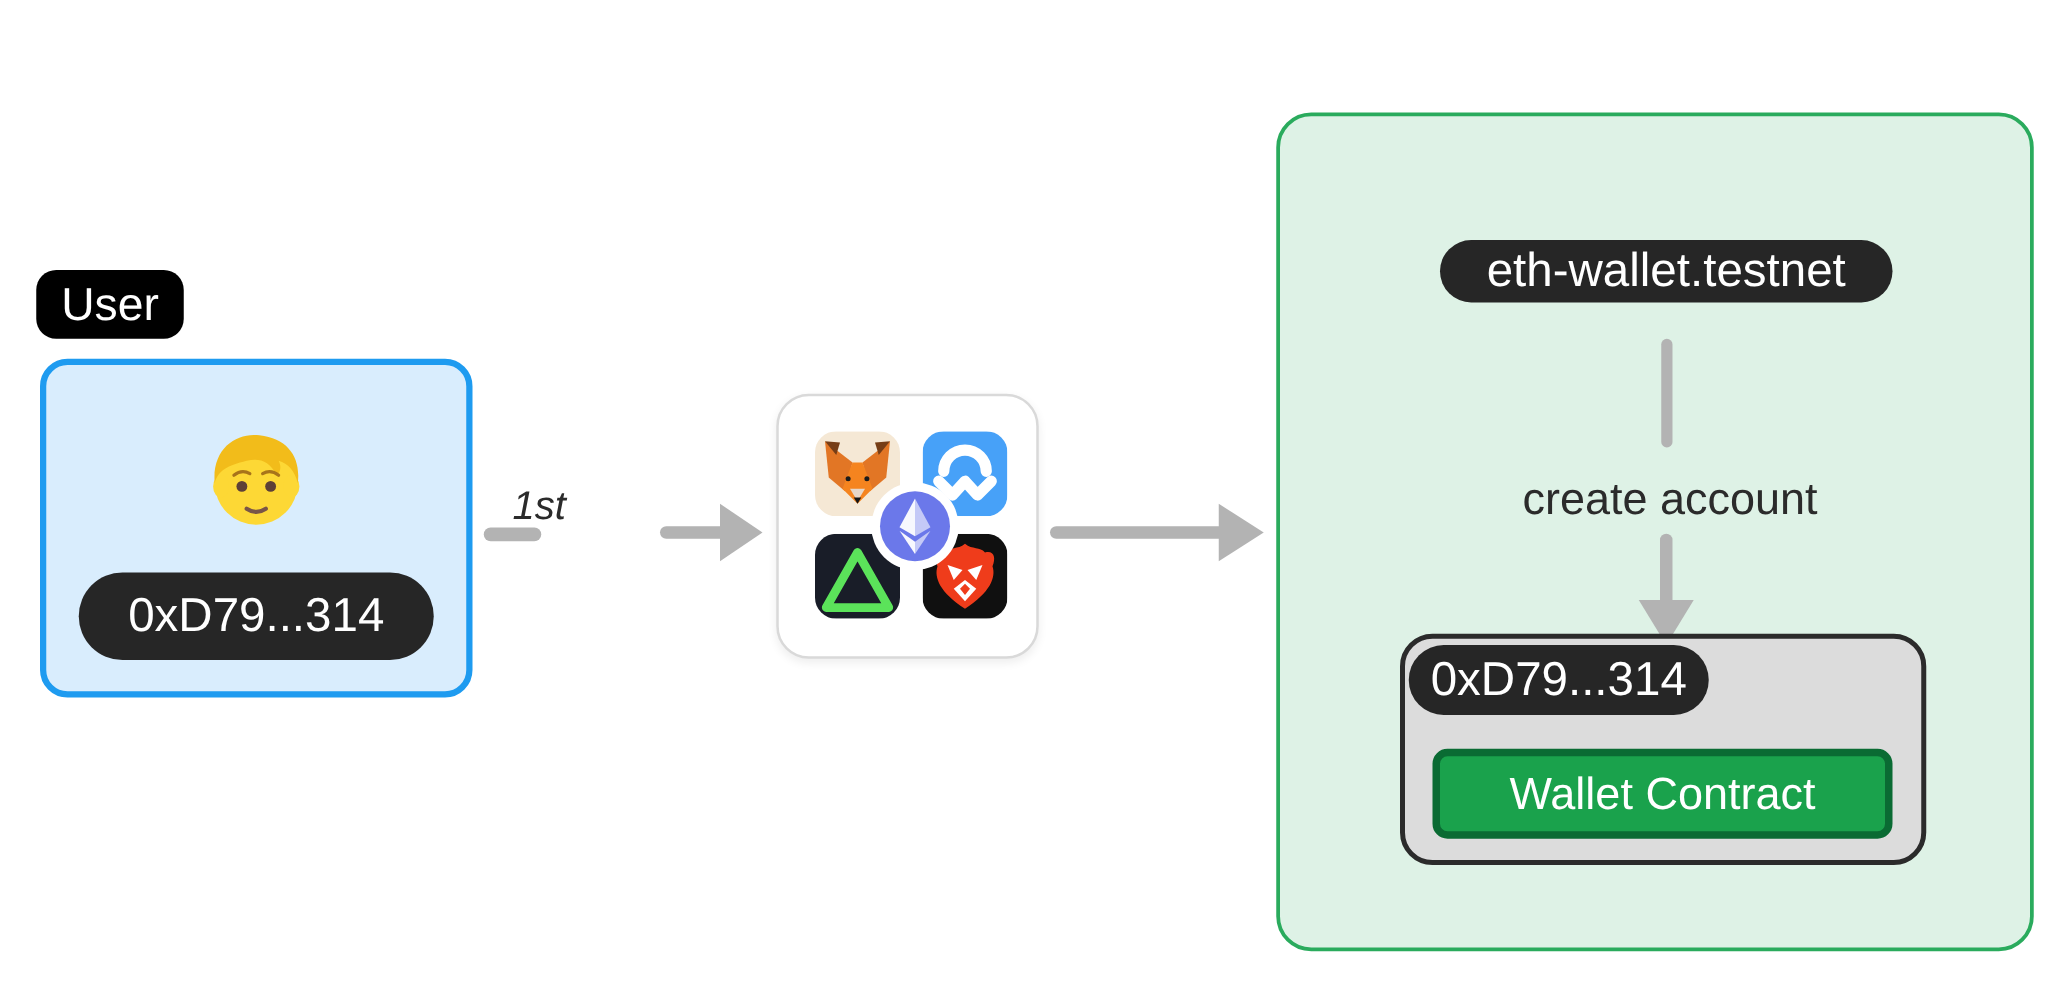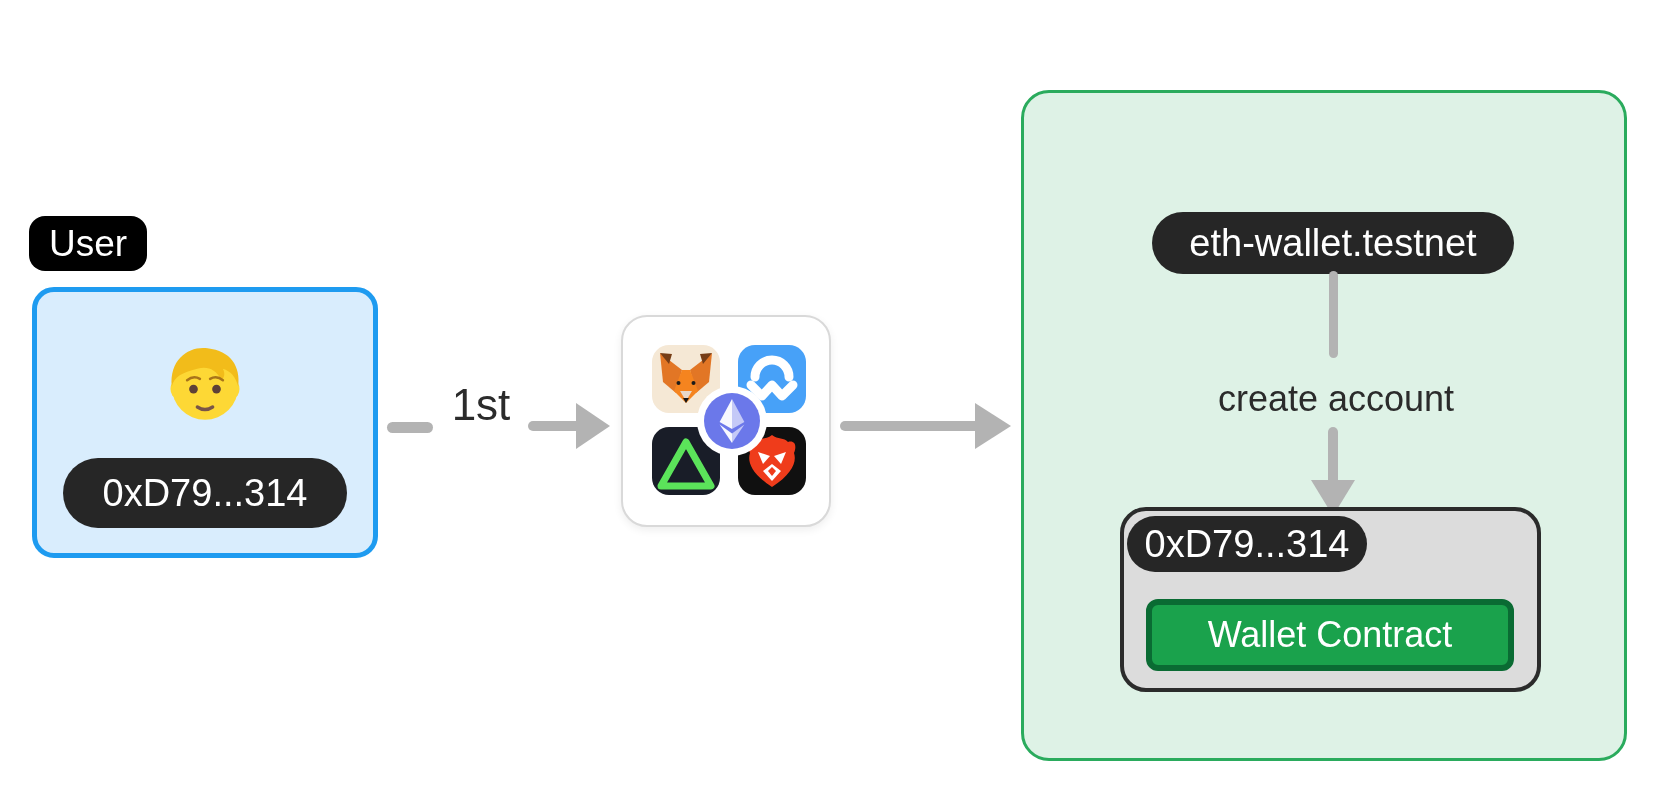--- a/index.html
+++ b/index.html
@@ -15,22 +15,22 @@
   
   .user-box{position:absolute;left:32px;top:287px;width:346px;height:271px;
             background:#d9edfd;border:5px solid #1e9bf0;border-radius:22px;box-sizing:border-box;}
   .person{position:absolute;left:50%;top:46px;transform:translateX(-50%);width:92px;height:92px;}
   .pill{position:absolute;display:flex;align-items:center;justify-content:center;
         background:#262626;color:#ffffff;border-radius:35px;font-size:38px;}
   .user-box .pill{left:26px;top:166px;width:284px;height:70px;}
 
   
   .dash{position:absolute;left:387px;top:422px;width:46px;height:11px;background:#b3b3b3;border-radius:6px;}
-  .login-label{position:absolute;left:410px;top:381px;width:142px;text-align:center;
-               color:#2b2b2b;font-size:44px;line-height:47px;}
+  .login-label{position:absolute;left:410px;top:381px;width:142px;
+               color:#2b2b2b;font-size:32px;line-height:47px;font-style:italic;}
   .arrow-svg{position:absolute;overflow:visible;}
   .arrow1{left:530px;top:400px;}
   .arrow2{left:843px;top:400px;}
 
   
   .wallets-card{position:absolute;left:621px;top:315px;width:210px;height:212px;background:#ffffff;
                 border:2px solid #d9d9d9;border-radius:26px;box-sizing:border-box;
                 box-shadow:0 3px 8px rgba(0,0,0,0.07);}
   .tile{position:absolute;width:68px;height:68px;border-radius:17px;overflow:hidden;}
   .tile svg{display:block;width:100%;height:100%;}
@@ -39,21 +39,21 @@
   .tile.au{left:29px;top:110px;}
   .tile.br{left:115px;top:110px;}
   .eth-badge{position:absolute;left:74px;top:69px;width:70px;height:70px;border-radius:50%;
              background:#ffffff;display:flex;align-items:center;justify-content:center;}
   .eth-inner{width:56px;height:56px;border-radius:50%;background:#6b78ea;
              display:flex;align-items:center;justify-content:center;}
 
   
   .near-box{position:absolute;left:1021px;top:90px;width:606px;height:671px;background:#def2e6;
             border:3px solid #2aab5d;border-radius:28px;box-sizing:border-box;}
-  .near-box .eth-pill{left:128px;top:99px;width:362px;height:62px;margin-top:20px;}
+  .near-box .eth-pill{left:128px;top:99px;width:362px;height:50px;}
   .v-line{position:absolute;left:305px;top:178px;width:9px;height:87px;background:#b3b3b3;border-radius:5px;}
   .create-label{position:absolute;left:9px;top:285px;width:606px;text-align:center;
                 color:#2b2b2b;font-size:36px;}
   .arrow-down{left:283px;top:335px;}
 
   .account-box{position:absolute;left:96px;top:414px;width:421px;height:185px;background:#dcdcdc;
                border:4px solid #2b2b2b;border-radius:26px;box-sizing:border-box;}
   .account-box .pill{left:3px;top:5px;width:240px;height:56px;border-radius:28px;}
   .contract-btn{position:absolute;left:22px;top:88px;width:368px;height:72px;box-sizing:border-box;
                 background:#1aa24c;border:6px solid #0a6b33;border-radius:12px;

